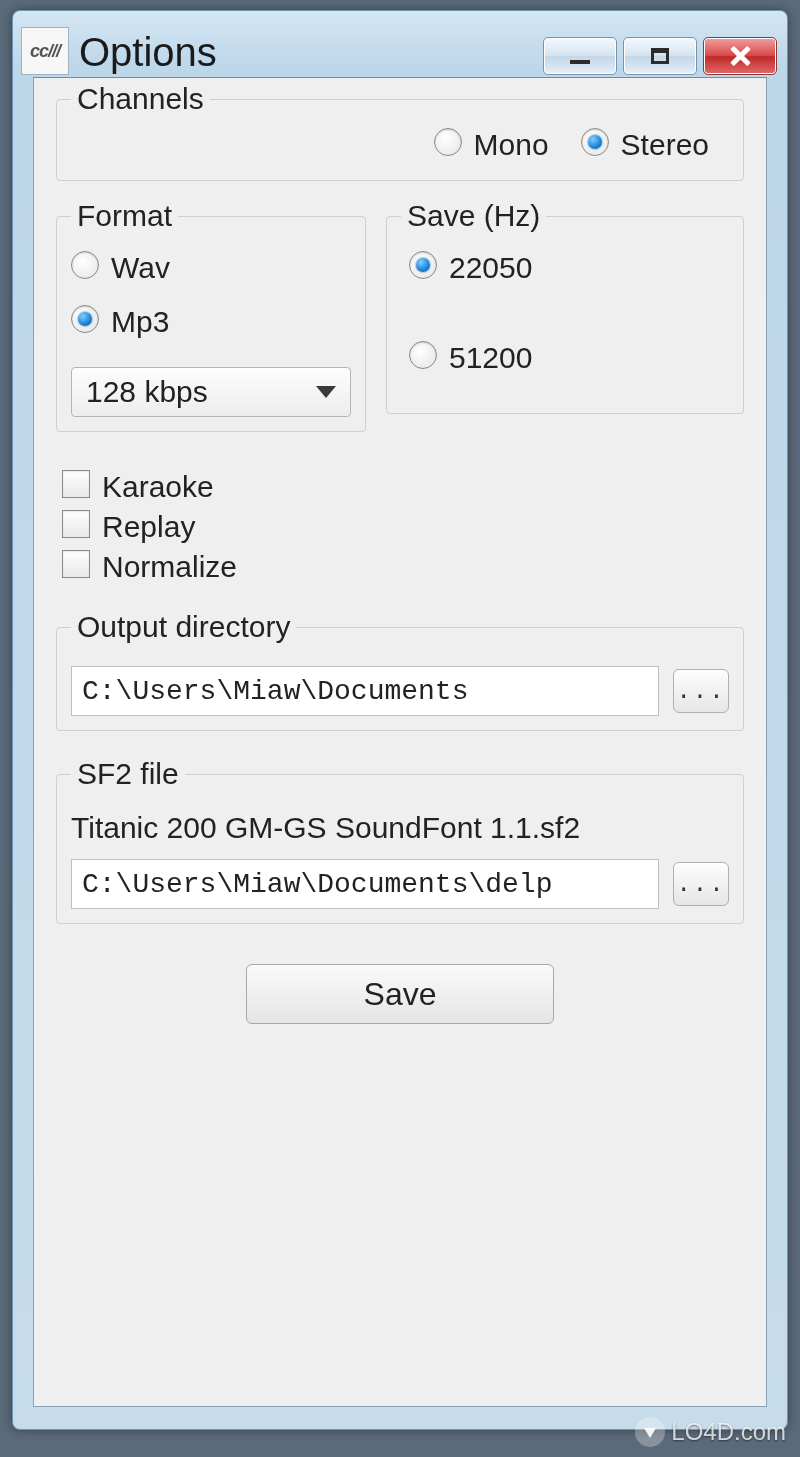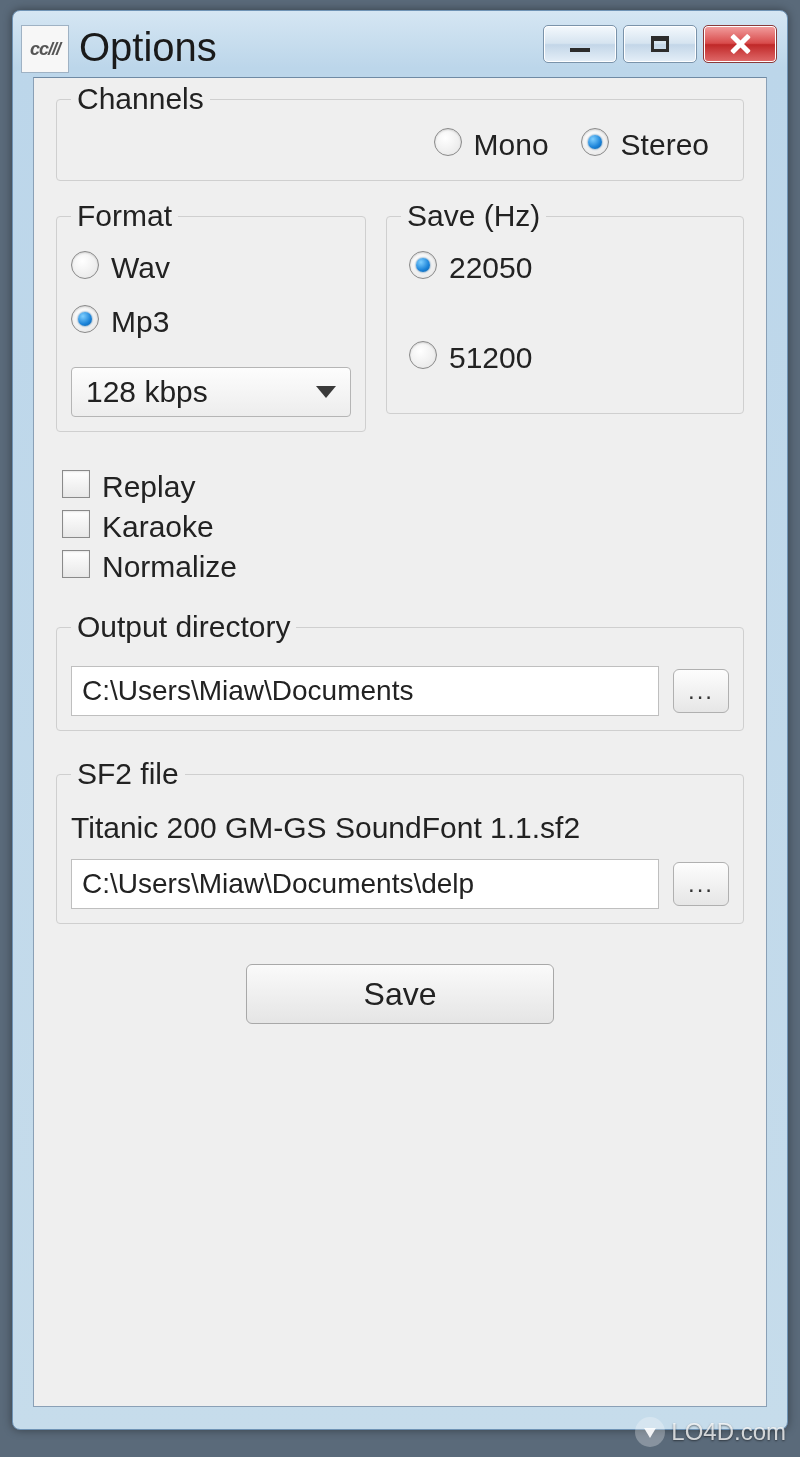--- a/index.html
+++ b/index.html
@@ -20,22 +20,22 @@
     width: 776px;
     height: 1420px;
     background: linear-gradient(#d5e6f3, #bcd6ea 4%, #c6dceb 100%);
     border: 1px solid #6f93b5;
     border-radius: 8px;
     box-shadow: 0 0 10px rgba(0,0,0,.4);
   }
   .titlebar {
     height: 64px;
     display: flex;
-    align-items: flex-start;
-    padding: 14px 10px 0 8px;
+    align-items: flex-end;
+    padding: 8px 10px 0 8px;
     position: relative;
   }
   .app-icon {
     width: 48px;
     height: 48px;
     background: #f7f7f7;
     border: 1px solid #9fb2c4;
     display: flex;
     align-items: center;
     justify-content: center;
@@ -168,21 +168,21 @@
   .combo .arrow {
     width:0;height:0;
     border-left:10px solid transparent;
     border-right:10px solid transparent;
     border-top:12px solid #3a3a3a;
   }
 
   .checks { margin-top: 38px; display:flex; flex-direction:column; gap:6px; padding-left:6px;}
 
   .out-group, .sf2-group { margin-top: 26px; }
-  .field-row { display:flex; align-items:center; gap:14px; margin-top:14px;}
+  .field-row { display:flex; align-items:center; gap:14px; margin-top:14px;font-family:Liberation Mono, monospace;}
   .text-input {
     flex:1; height:50px;
     border:1px solid #bfbfbf;
     background:#fff;
     padding: 0 10px;
     font-size: 28px;
     display:flex; align-items:center;
     overflow:hidden; white-space:nowrap;
   }
   .browse-btn {
@@ -278,25 +278,25 @@
             <div class="combo">
               <span>128 kbps</span>
               <span class="arrow"></span>
             </div>
           </div>
         </fieldset>
 
         <div class="checks">
           <label class="check-item">
             <span class="checkbox"></span>
-            <span>Replay</span>
+            <span>Karaoke</span>
           </label>
           <label class="check-item">
             <span class="checkbox"></span>
-            <span>Karaoke</span>
+            <span>Replay</span>
           </label>
           <label class="check-item">
             <span class="checkbox"></span>
             <span>Normalize</span>
           </label>
         </div>
       </div>
 
       <div class="col-right">
         <fieldset>

